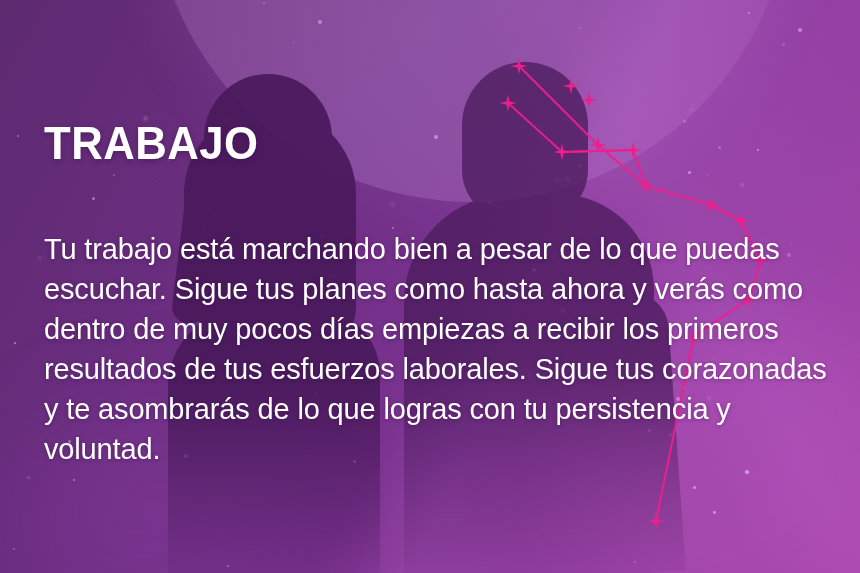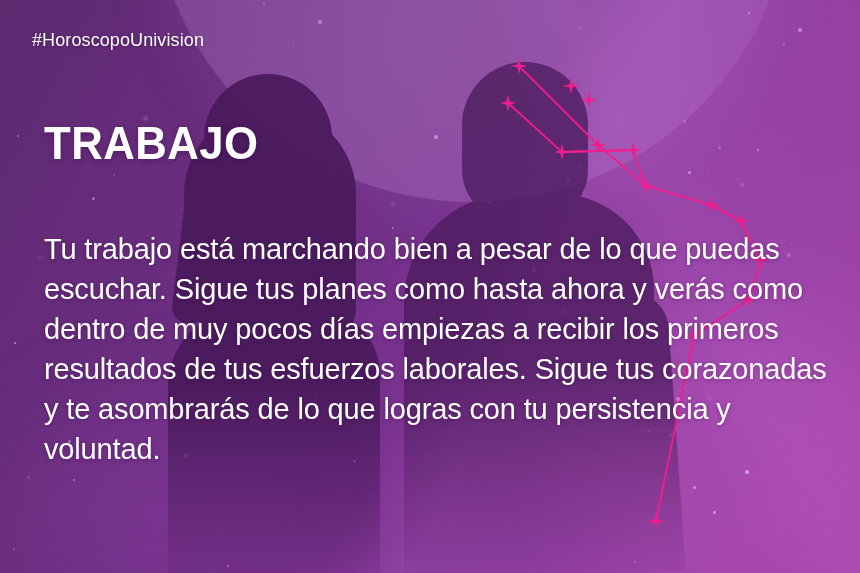--- a/index.html
+++ b/index.html
@@ -306,17 +306,16 @@
         <path d="M741.00 212.50 L742.56 219.44 L749.50 221.00 L742.56 222.56 L741.00 229.50 L739.44 222.56 L732.50 221.00 L739.44 219.44 Z" fill="#f01e8c"></path>
         <path d="M761.00 251.50 L762.56 258.44 L769.50 260.00 L762.56 261.56 L761.00 268.50 L759.44 261.56 L752.50 260.00 L759.44 258.44 Z" fill="#f01e8c"></path>
         <path d="M749.00 290.50 L750.56 297.44 L757.50 299.00 L750.56 300.56 L749.00 307.50 L747.44 300.56 L740.50 299.00 L747.44 297.44 Z" fill="#f01e8c"></path>
         <path d="M694.00 327.50 L695.56 334.44 L702.50 336.00 L695.56 337.56 L694.00 344.50 L692.44 337.56 L685.50 336.00 L692.44 334.44 Z" fill="#f01e8c"></path>
         <path d="M656.00 512.50 L657.56 519.44 L664.50 521.00 L657.56 522.56 L656.00 529.50 L654.44 522.56 L647.50 521.00 L654.44 519.44 Z" fill="#f01e8c"></path>
         <path d="M589.00 91.50 L590.56 98.44 L597.50 100.00 L590.56 101.56 L589.00 108.50 L587.44 101.56 L580.50 100.00 L587.44 98.44 Z" fill="#f01e8c"></path>
         <path d="M562.00 143.50 L563.56 150.44 L570.50 152.00 L563.56 153.56 L562.00 160.50 L560.44 153.56 L553.50 152.00 L560.44 150.44 Z" fill="#f01e8c"></path>
       </g>
   </svg>
 
-  <div id="hashtag">#HoroscopoUnivision</div>
   <h1 id="title">TRABAJO</h1>
   <p id="body-copy">Tu trabajo está marchando bien a pesar de lo que puedas escuchar. Sigue tus planes como hasta ahora y verás como dentro de muy pocos días empiezas a recibir los primeros resultados de tus esfuerzos laborales. Sigue tus corazonadas y te asombrarás de lo que logras con tu persistencia y voluntad.</p>
 
 </div>
 
 </body></html>

